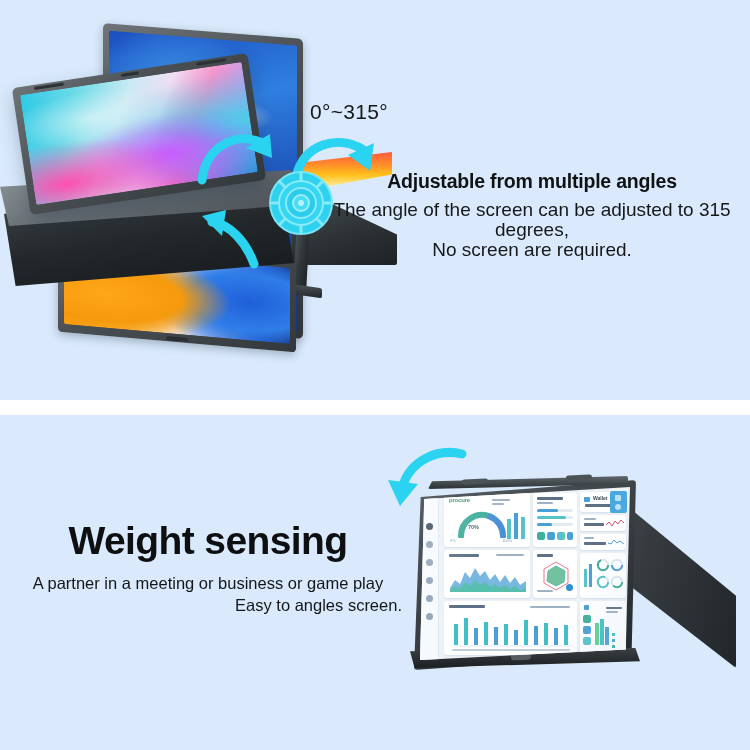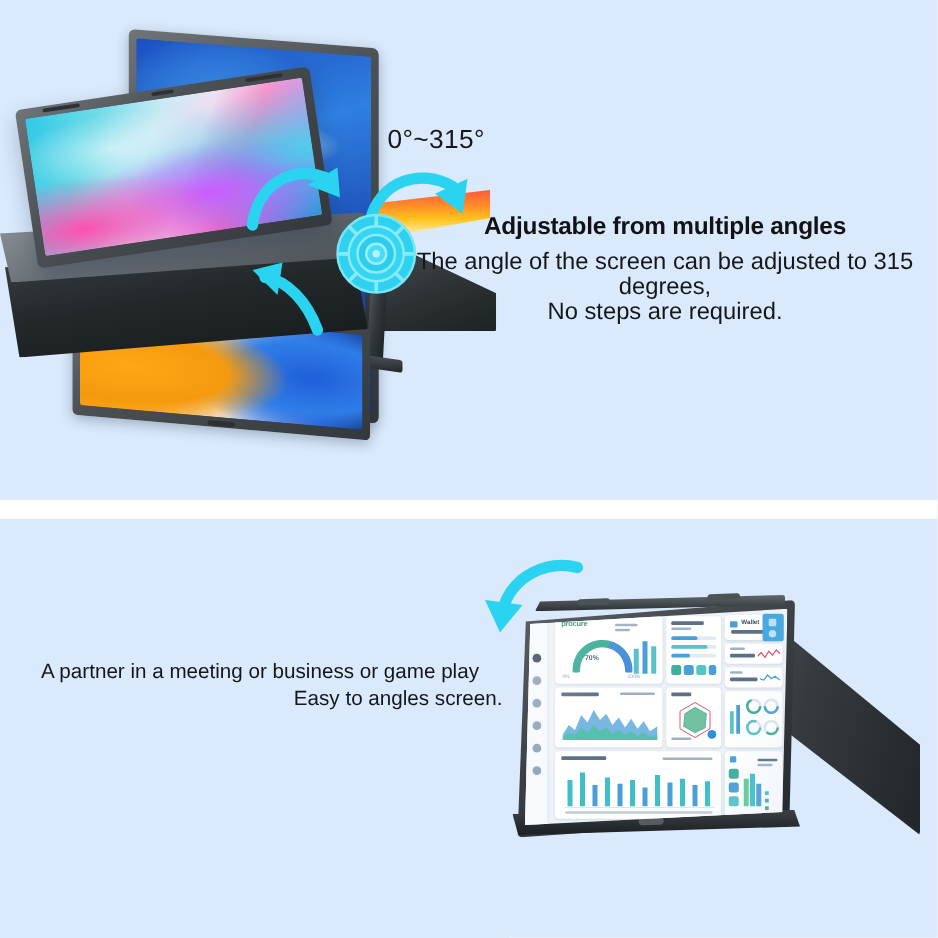--- a/index.html
+++ b/index.html
@@ -196,29 +196,30 @@
         <circle cx="33" cy="33" r="8" fill="#49dcf5" stroke="#9cedfa" stroke-width="2"></circle>
         <circle cx="33" cy="33" r="3" fill="#b5f2fc"></circle>
       </g>
     </svg>
 
     <div class="angle-label">0°~315°</div>
 
     <div class="top-text">
       <div class="top-title">Adjustable from multiple angles</div>
       <div class="top-line">The angle of the screen can be adjusted to 315 degrees,</div>
-      <div class="top-line">No steps are required.</div>
+      <div class="top-line">No screen are required.</div>
     </div>
   </div>
 
   <div class="divider"></div>
 
   <div class="panel panel-bottom"></div>
 
   <div class="bottom-text">
+    <div class="bottom-title">Weight sensing</div>
     <div class="bottom-line l1">A partner in a meeting or business or game play</div>
     <div class="bottom-line l2">Easy to angles screen.</div>
   </div>
 
   <svg class="cyan-svg" style="left:384px; top:444px; width:84px; height:68px;" viewBox="0 0 84 68">
     <path d="M78 10 C54 4, 26 16, 18 44" stroke="#2ad4f0" stroke-width="9" fill="none" stroke-linecap="round"></path>
     <polygon points="4,36 34,40 16,62" fill="#2ad4f0"></polygon>
   </svg>
 
   <div class="tent">

